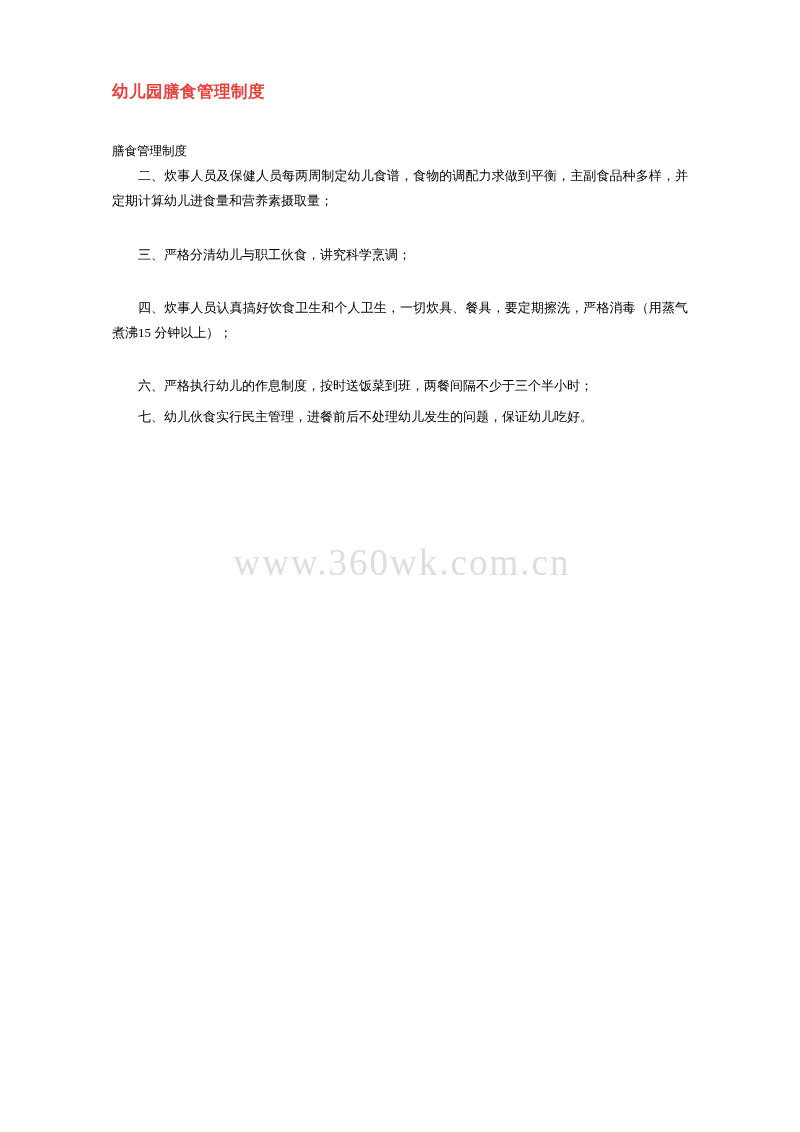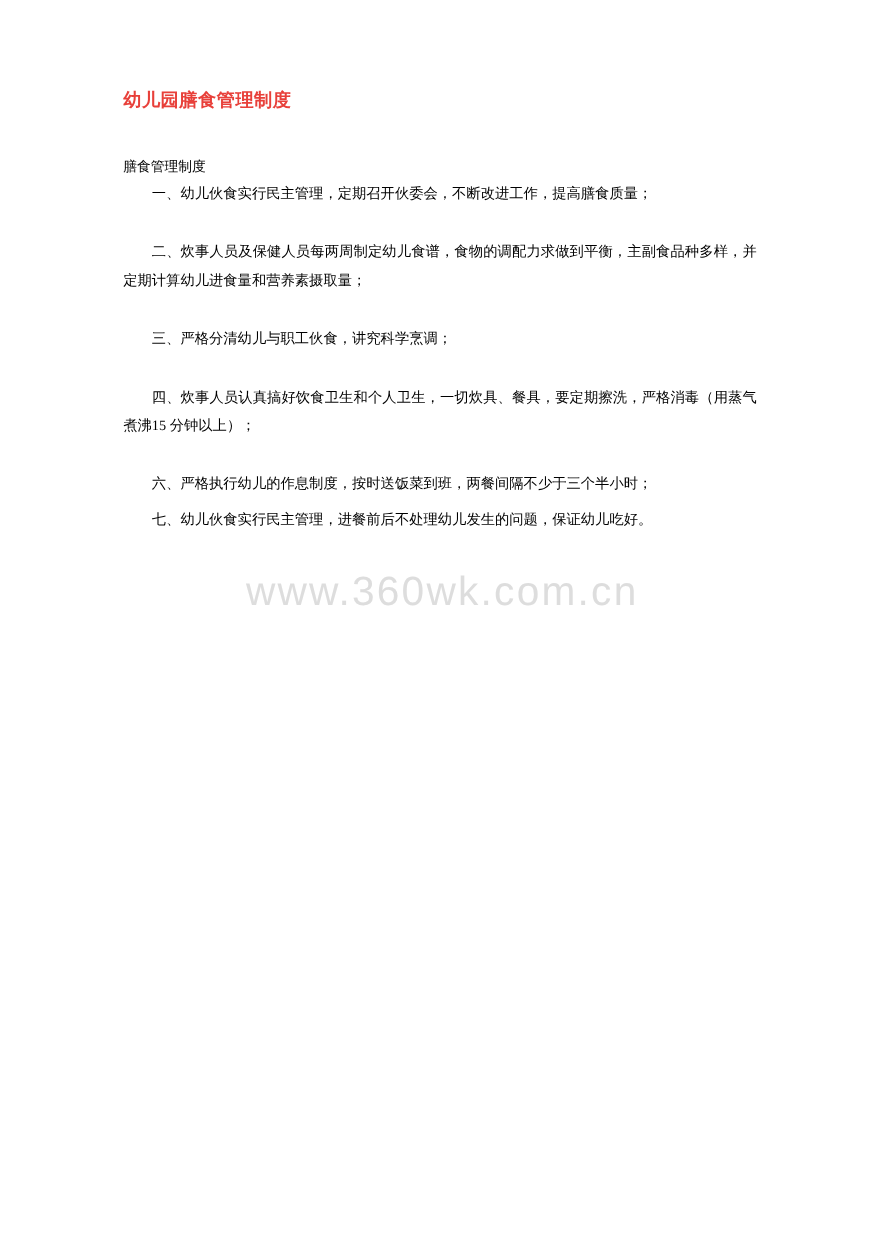--- a/index.html
+++ b/index.html
@@ -46,48 +46,48 @@
   .para {
     font-size: 13px;
     line-height: 1.95;
     margin: 0 0 28px 0;
     text-indent: 26px;
     text-align: justify;
     font-family: "Liberation Serif", "DejaVu Serif", serif;
   }
   .para.tight {
     margin-bottom: 6px;
+    font-family: Liberation Mono, monospace;
   }
   .watermark {
     position: absolute;
     left: 122px;
-    top: 517px;
+    top: 541px;
     width: 560px;
     text-align: center;
-    font-family: Liberation Sans, sans-serif;
+    font-family: Liberation Serif, serif;
     font-size: 37px;
     letter-spacing: 2px;
     color: #d8d8d8;
     opacity: 0.85;
     pointer-events: none;
     white-space: nowrap;
     user-select: none;
   }
 </style>
 </head>
 <body>
 
 <div class="page">
 
   <div class="content">
     <h1 class="doc-title">幼儿园膳食管理制度</h1>
 
     <p class="subtitle">膳食管理制度</p>
 
-    <p class="para">一、幼儿伙食实行民主管理，定期召开伙委会，不断改进工作，提高膳食质量；</p>
     <p class="para">二、炊事人员及保健人员每两周制定幼儿食谱，食物的调配力求做到平衡，主副食品种多样，并定期计算幼儿进食量和营养素摄取量；</p>
     <p class="para">三、严格分清幼儿与职工伙食，讲究科学烹调；</p>
     <p class="para">四、炊事人员认真搞好饮食卫生和个人卫生，一切炊具、餐具，要定期擦洗，严格消毒（用蒸气煮沸15 分钟以上）；</p>
     <p class="para tight">六、严格执行幼儿的作息制度，按时送饭菜到班，两餐间隔不少于三个半小时；</p>
     <p class="para tight">七、幼儿伙食实行民主管理，进餐前后不处理幼儿发生的问题，保证幼儿吃好。</p>
   </div>
 
   <div class="watermark">www.360wk.com.cn</div>
 
 </div>

